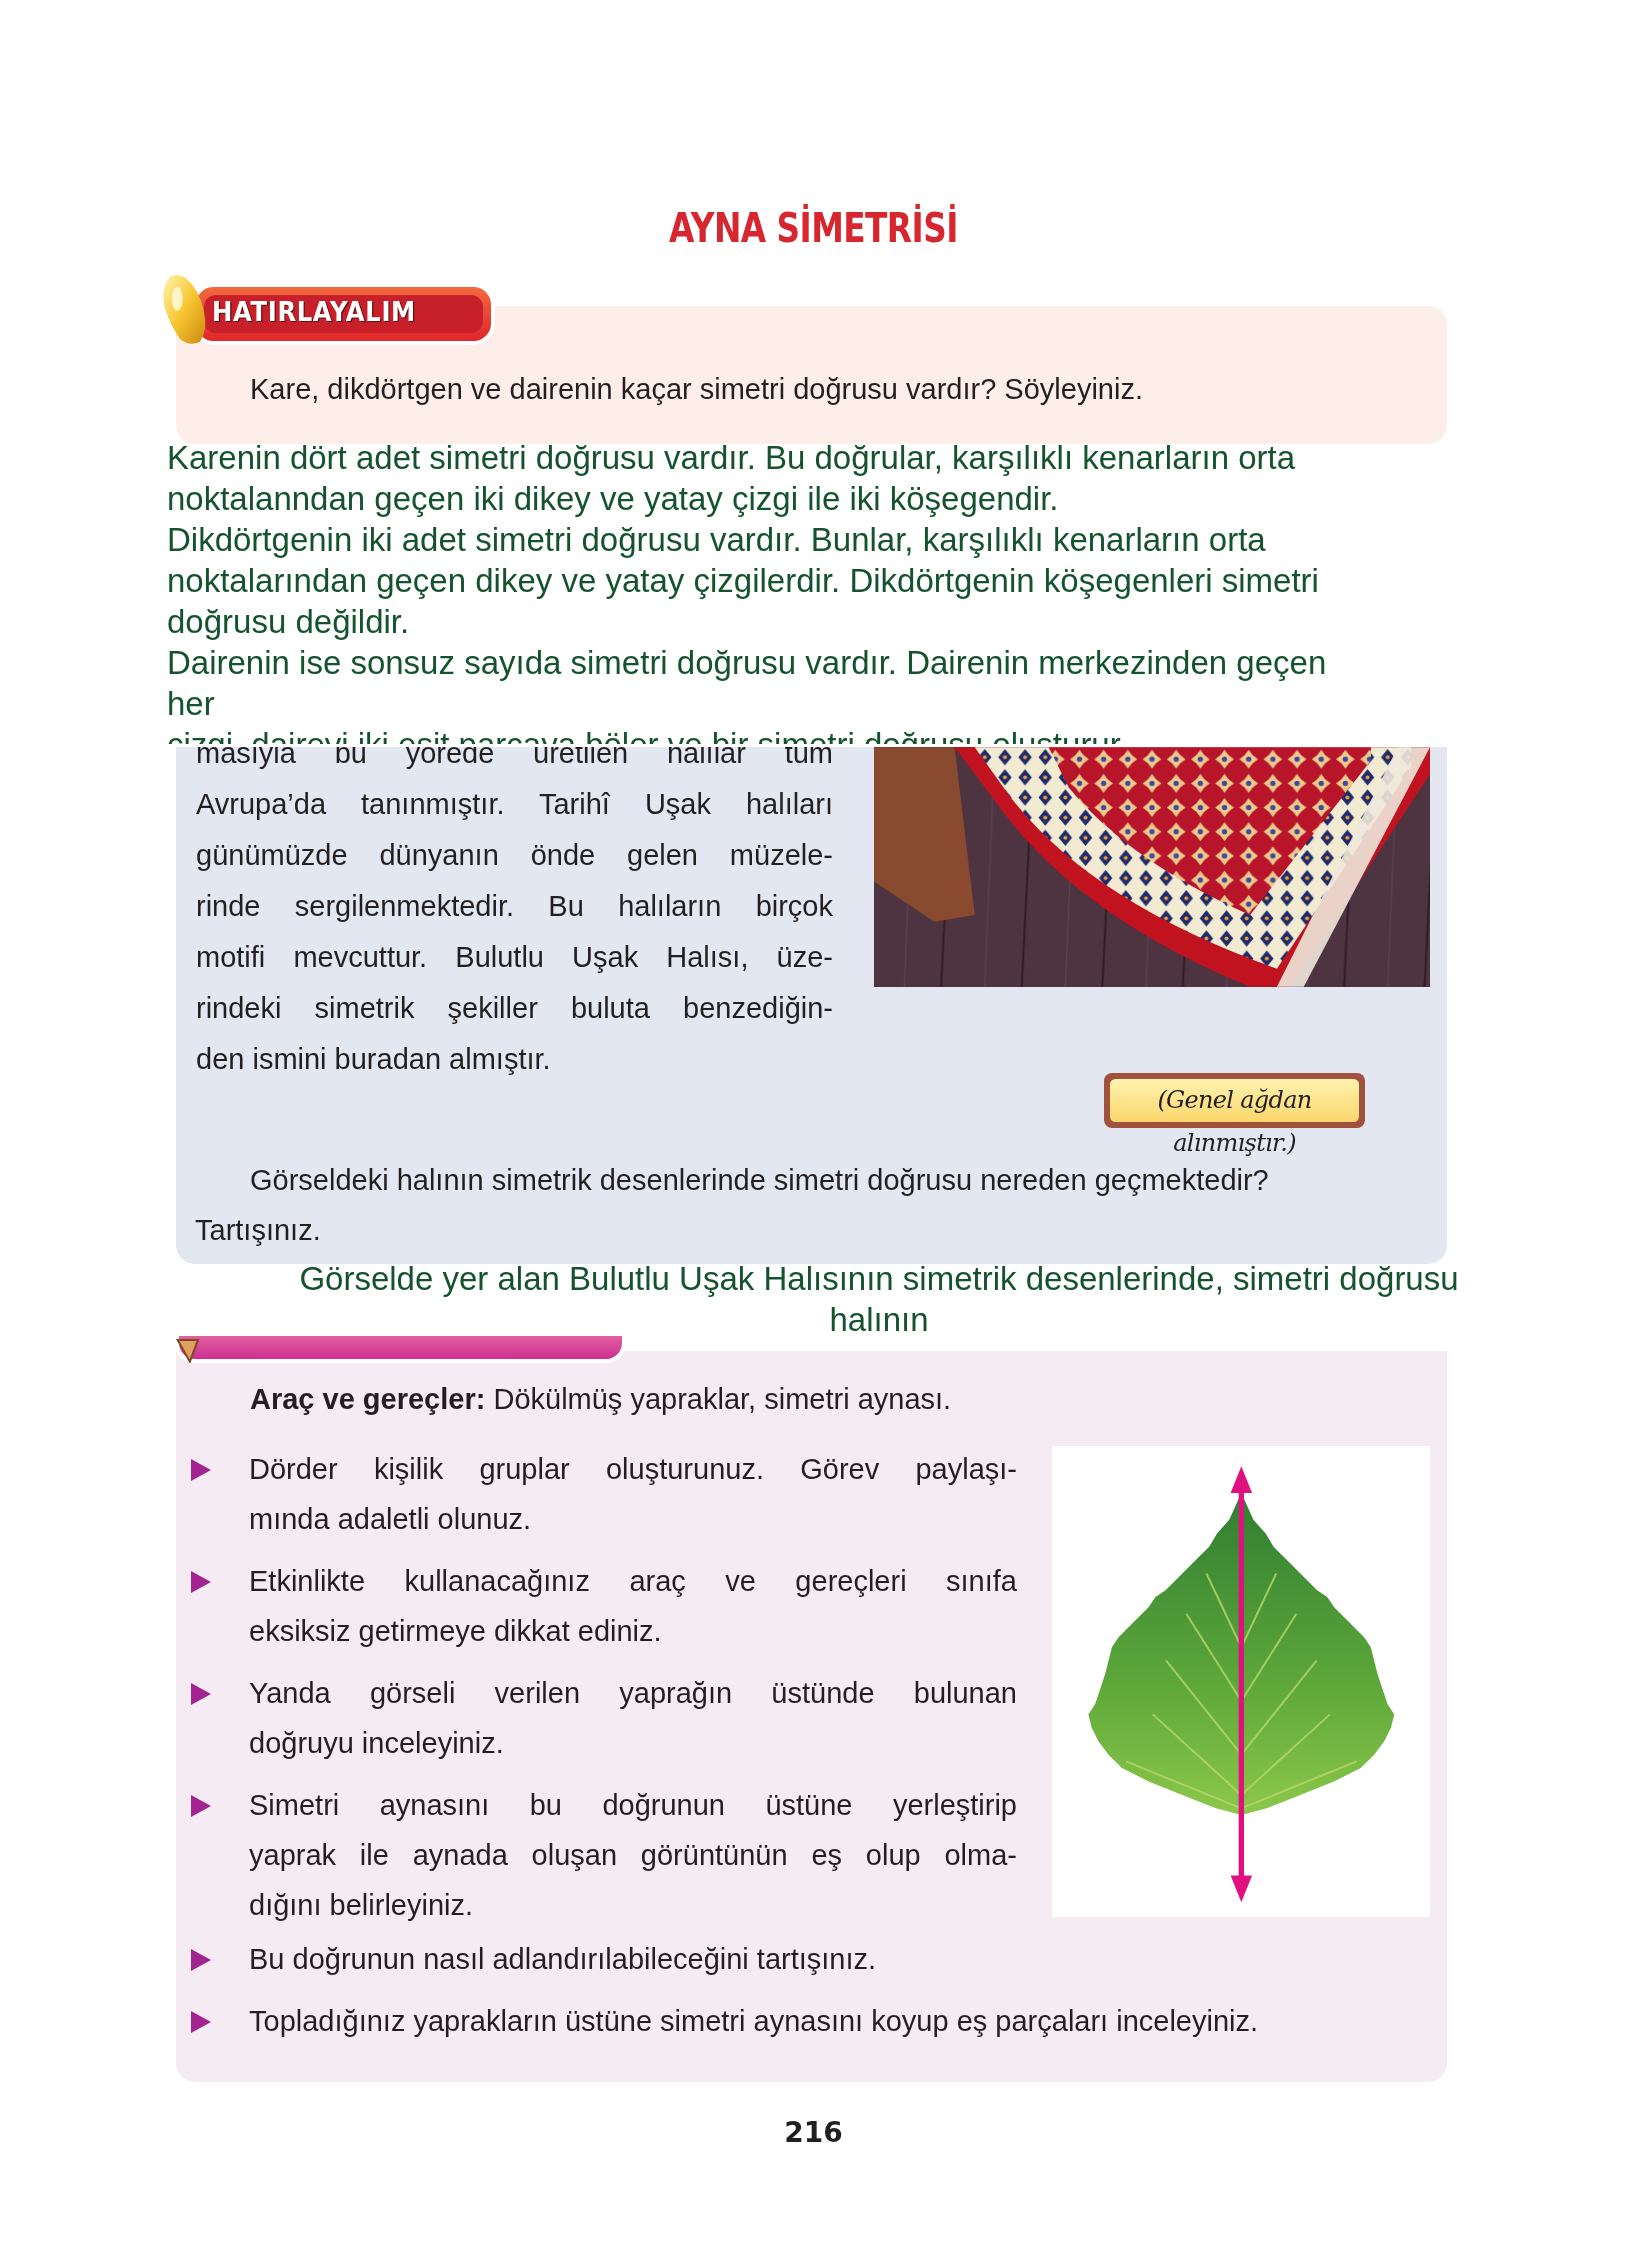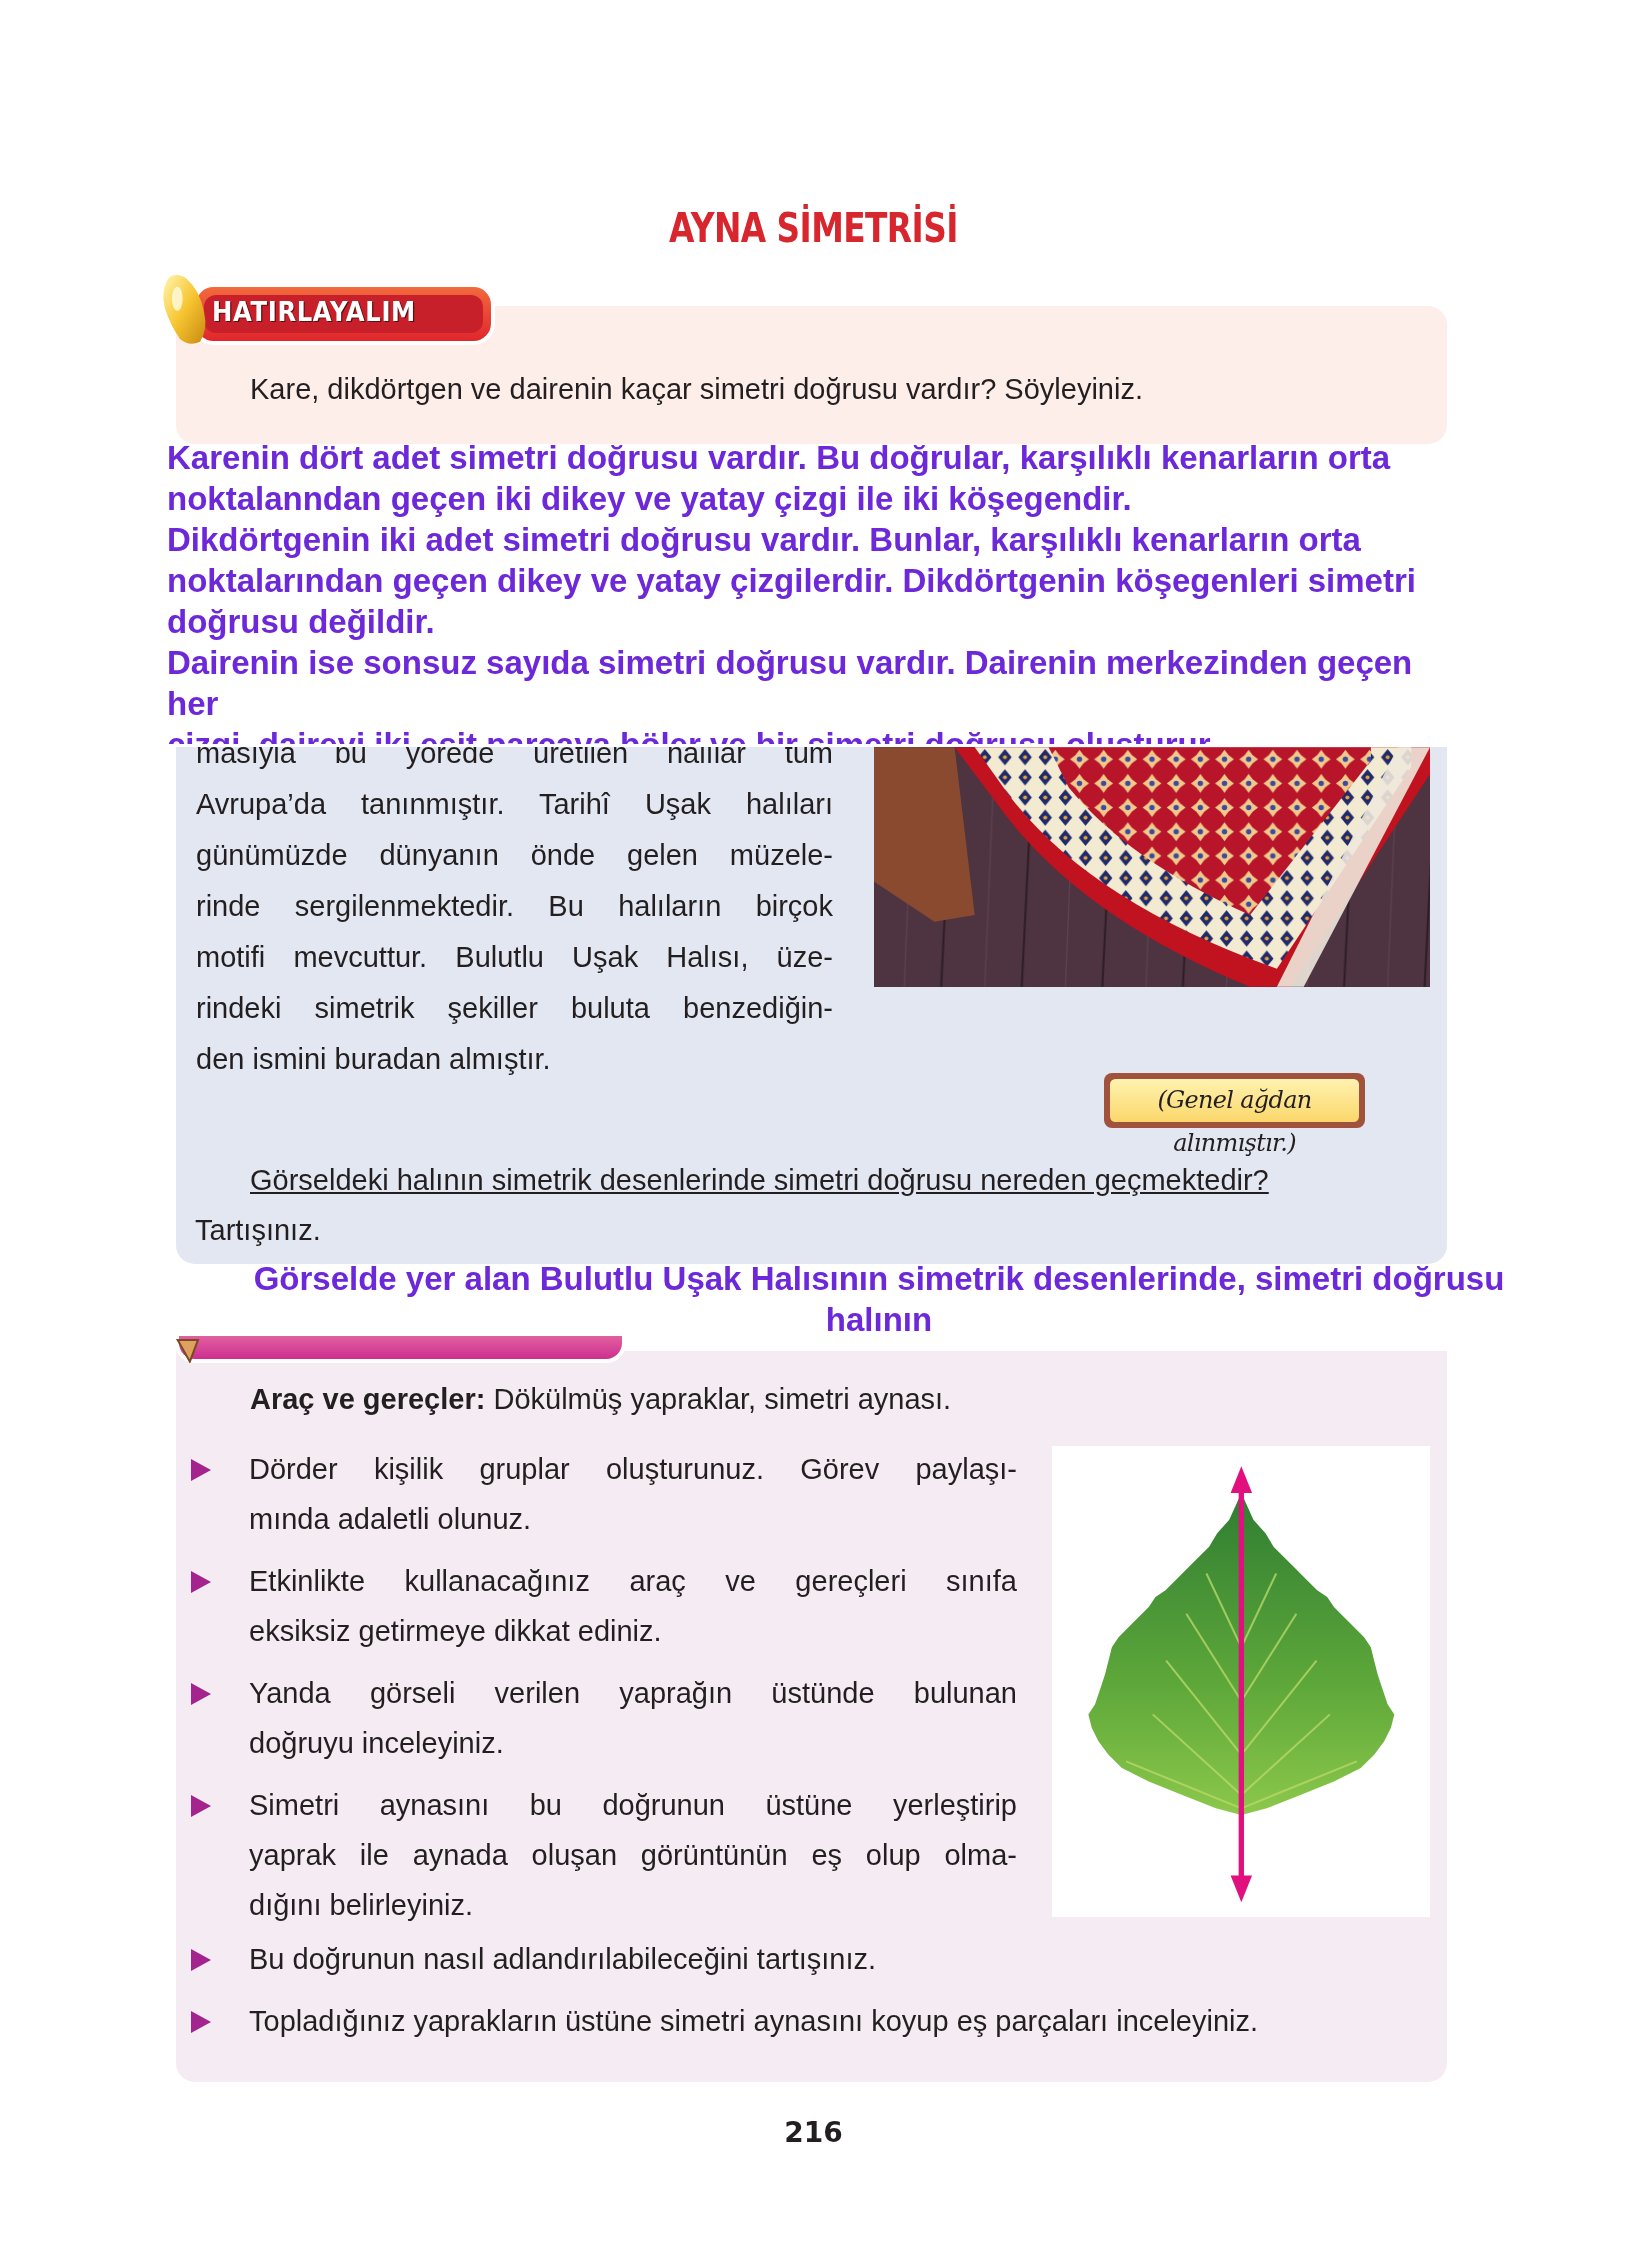--- a/index.html
+++ b/index.html
@@ -19,42 +19,42 @@
   .badge-recall .pill { position:absolute; left:39px; top:14.8px; width:295px; height:54px;
     background:linear-gradient(#f26a3d,#e0262c); border-radius:17.5px;
     box-shadow:0 0 0 4px #fff; }
   .badge-recall .pill-inner { position:absolute; left:8px; top:8px; right:8px; bottom:8px;
     background:#c8202a; border-radius:12px; }
   .badge-recall .label { position:absolute; left:55px; top:24px; font-weight:bold;
     font-family:"DejaVu Sans", sans-serif; font-size:27px; color:#fff; letter-spacing:0.7px;
     text-shadow:1.3px 1.3px 0 #5a1010; transform:scaleX(0.9); transform-origin:left; }
   .bell { position:absolute; left:0; top:0; width:54px; height:75px; }
 
-  .answer { left:167px; color:#6d28d9; font-weight:bold; font-size:33px; line-height:41px; }
+  .answer { left:167px; color:#14532d; font-weight:normal; font-size:33px; line-height:41px; }
   .answer-1 { top:437px; width:1424px; }
   .answer-2 { top:1258px; width:1424px;text-align:center; }
 
   
   .info-box { left:176px; top:747px; width:1271px; height:517px;
     background:#e2e7f2; border-radius:0 0 19px 19px; }
   .info-text { left:196px; top:728px; width:637px; font-size:29px; line-height:51px;
     text-align:justify; }
   .info-text div { text-align:justify; text-align-last:justify; }
   .info-text div.last { text-align-last:left; }
   .clip-top { overflow:hidden; }
   .carpet { left:874px; top:747px; width:556px; height:240px; overflow:hidden;
     background:#4b2f3a; }
   .caption { left:1104px; top:1073px; width:261px; height:55px; border-radius:8px;
     background:#a0523d; }
   .caption-inner { position:absolute; left:6px; top:6px; right:6px; bottom:6px;
     border-radius:5.4px; background:linear-gradient(#fff2b0,#fbd76b);
     font-family:"DejaVu Serif", serif; font-style:italic; font-size:24px;
     text-align:center; line-height:43px; color:#231f20; letter-spacing:-0.7px; }
   .q2 { left:195px; top:1155px; width:1236px; font-size:29px; line-height:50px; }
-  .q2 .indent { padding-left:55px;text-decoration:underline; }
+  .q2 .indent { padding-left:55px; }
 
   
   .act-badge { left:175px; top:1336px; width:450px; height:27px; }
   .act-badge .bar { position:absolute; left:4px; top:0; width:443px; height:23px;
     background:linear-gradient(#e2609f,#cc2f90); border-radius:0 0 16px 16px;
     box-shadow:0 0 0 4px #fff; }
   .act-badge .pencil { position:absolute; left:0; top:0; width:27px; height:27px; }
   .act-box { left:176px; top:1351px; width:1271px; height:731px;
     background:#f5ebf3; border-radius:0 0 19px 19px; }
   .tools { left:250px; top:1383px; font-size:29px; }

